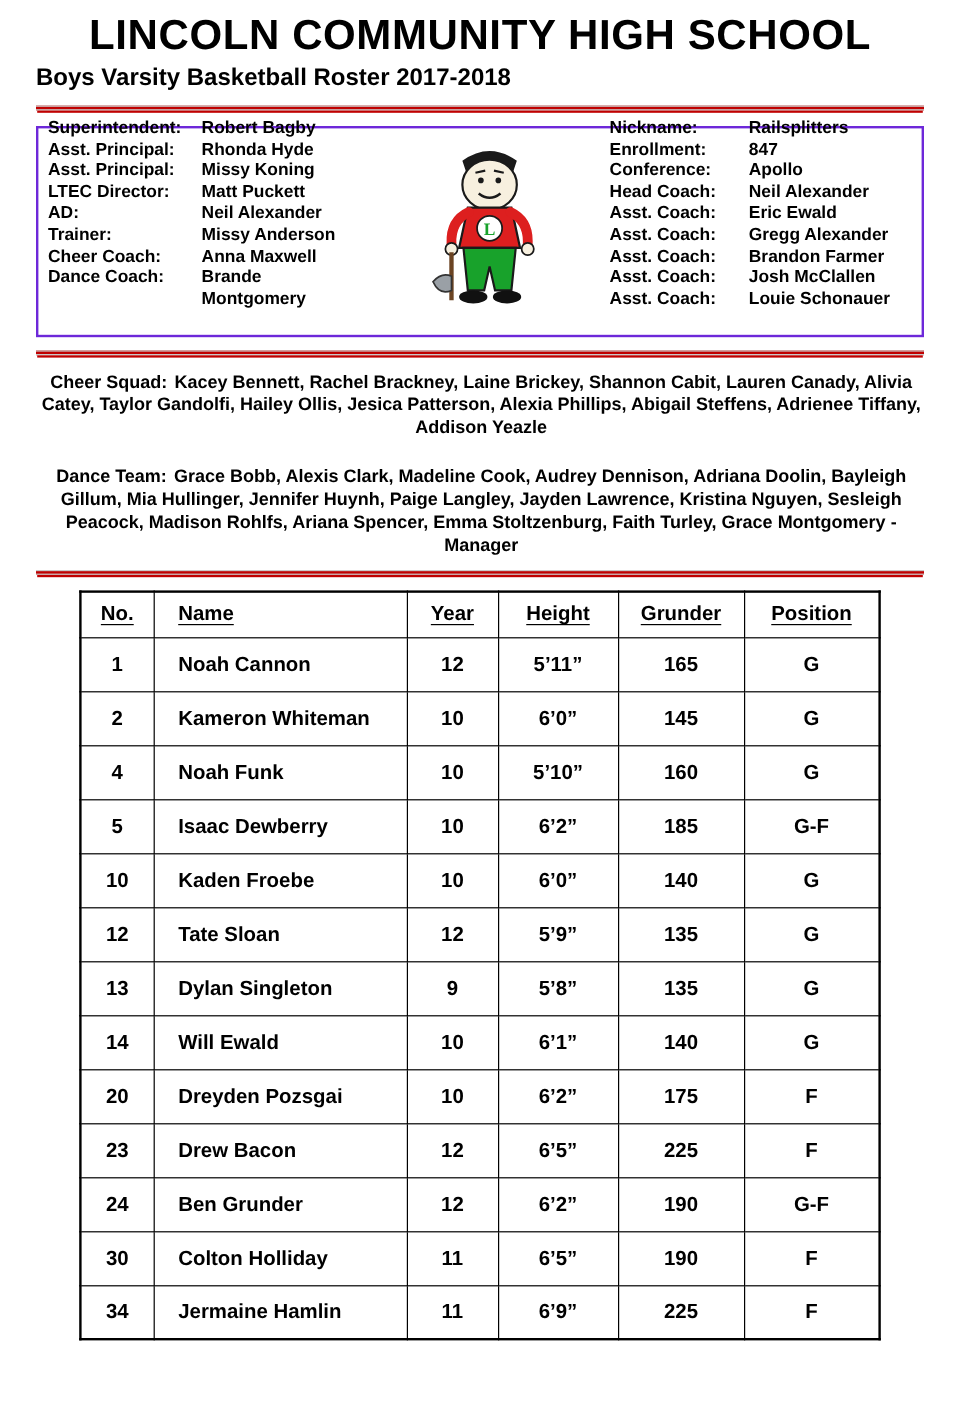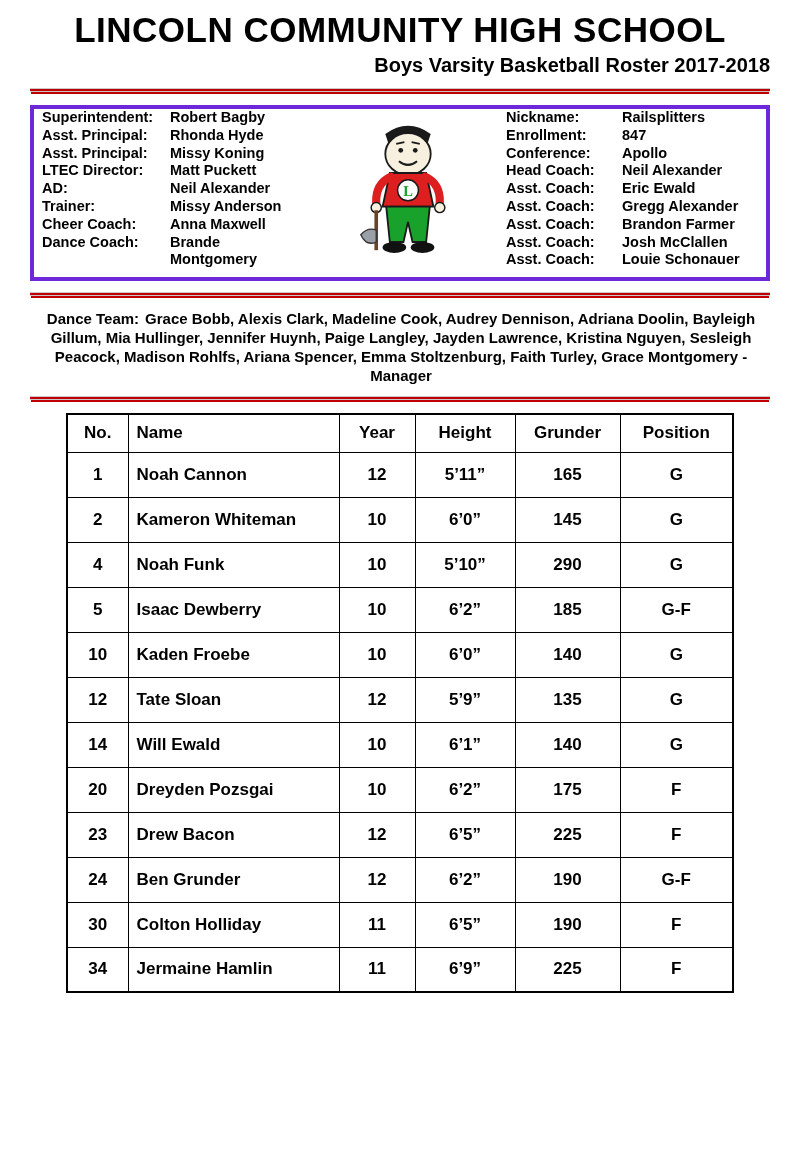--- a/index.html
+++ b/index.html
@@ -6,65 +6,65 @@
   html,body { background:#ffffff; }
   body {
     width:800px; height:1169px;
     font-family:"Liberation Sans", sans-serif;
     font-weight:bold; color:#000;
     overflow:hidden;
   }
   .page { padding:10px 30px 0 30px; }
 
   .title { font-size:35px; text-align:center; letter-spacing:0.5px; line-height:40px; }
-  .subtitle { font-size:20px; text-align:right; margin-top:3px; line-height:24px; }
+  .subtitle { font-size:20px; text-align:left; margin-top:3px; line-height:24px; }
 
   .rule {
     height:4px; background:#c00000;
     border-top:1px solid #c9c9c9; border-bottom:1px solid #c9c9c9;
     box-shadow:0 3px 0 -1px #c00000;
     margin:11px 0 13px 0;
   }
 
   .info-box {
-    border:4px solid #6d28d9;
-    display:flex; align-items:flex-start;
-    padding:0 8px; height:176px;
+    border:2px solid #6d28d9;
+    display:flex; align-items:flex-end;
+    padding:20px 8px; height:176px;
   }
   .info-col { font-size:14.5px; line-height:17.8px; }
   .info-col.left  { width:268px; }
   .info-col.right { width:252px; }
   .info-row { display:flex; }
   .info-col.left  .info-label { width:128px; flex:none; }
   .info-col.right .info-label { width:116px; flex:none; }
   .info-center { flex:1; display:flex; justify-content:center; align-items:center; height:100%; }
 
   .squad { text-align:center; font-size:15px; line-height:19px; width:742px; margin:0 auto; }
-  .squad + .squad { margin-top:6px; }
+  .squad + .squad { margin-top:22px; }
   .squad-label { margin-right:6px; }
 
   table.roster {
     width:666px; margin:5px auto 0 auto;
     border-collapse:collapse; table-layout:fixed;
     border:2px solid #000;
   }
   table.roster th, table.roster td {
     border:1.5px solid #000;
     font-size:17px;
   }
   table.roster th { height:38px; vertical-align:middle; }
   table.roster td { height:45px; vertical-align:middle; }
   .col-no { width:61px; }
   .col-name { width:211px; }
   .col-year { width:76px; }
   .col-height { width:100px; }
   .col-weight { width:105px; }
   .col-pos { width:113px; }
-  th span { text-underline-offset:3px; }
-  th.left, td.name { text-align:left; padding-left:8px; }
+  th span { text-decoration:underline; text-underline-offset:3px; }
+  th.left, td.name { text-align:left; padding-left:20px; }
   .c { text-align:center; }
 </style>
 </head>
 <body>
 
 <div class="page">
 
   <div class="title">LINCOLN COMMUNITY HIGH SCHOOL</div>
   <div class="subtitle">Boys Varsity Basketball Roster 2017-2018</div>
 
@@ -166,20 +166,23 @@
       <div class="info-row">
           <span class="info-label">Asst. Coach:</span>
           <span class="info-value">Louie Schonauer</span>
         </div>
     </div>
 
   </div>
 
   <div class="rule"></div>
 
+  <p class="squad">
+    <span class="squad-label">Cheer Squad:</span><span>Kacey Bennett, Rachel Brackney, Laine Brickey, Shannon Cabit, Lauren Canady, Alivia Catey, Taylor Gandolfi, Hailey Ollis, Jesica Patterson, Alexia Phillips, Abigail Steffens, Adrienee Tiffany, Addison Yeazle</span>
+  </p>
 
   <p class="squad">
     <span class="squad-label">Dance Team:</span><span>Grace Bobb, Alexis Clark, Madeline Cook, Audrey Dennison, Adriana Doolin, Bayleigh Gillum, Mia Hullinger, Jennifer Huynh, Paige Langley, Jayden Lawrence, Kristina Nguyen, Sesleigh Peacock, Madison Rohlfs, Ariana Spencer, Emma Stoltzenburg, Faith Turley, Grace Montgomery - Manager</span>
   </p>
 
   <div class="rule"></div>
 
   <table class="roster">
     <colgroup>
       <col class="col-no">
@@ -214,21 +217,21 @@
         <td class="c">10</td>
         <td class="c">6’0”</td>
         <td class="c">145</td>
         <td class="c">G</td>
       </tr>
       <tr>
         <td class="c">4</td>
         <td class="name">Noah Funk</td>
         <td class="c">10</td>
         <td class="c">5’10”</td>
-        <td class="c">290</td>
+        <td class="c">160</td>
         <td class="c">G</td>
       </tr>
       <tr>
         <td class="c">5</td>
         <td class="name">Isaac Dewberry</td>
         <td class="c">10</td>
         <td class="c">6’2”</td>
         <td class="c">185</td>
         <td class="c">G-F</td>
       </tr>
@@ -238,20 +241,28 @@
         <td class="c">10</td>
         <td class="c">6’0”</td>
         <td class="c">140</td>
         <td class="c">G</td>
       </tr>
       <tr>
         <td class="c">12</td>
         <td class="name">Tate Sloan</td>
         <td class="c">12</td>
         <td class="c">5’9”</td>
+        <td class="c">135</td>
+        <td class="c">G</td>
+      </tr>
+      <tr>
+        <td class="c">13</td>
+        <td class="name">Dylan Singleton</td>
+        <td class="c">9</td>
+        <td class="c">5’8”</td>
         <td class="c">135</td>
         <td class="c">G</td>
       </tr>
       <tr>
         <td class="c">14</td>
         <td class="name">Will Ewald</td>
         <td class="c">10</td>
         <td class="c">6’1”</td>
         <td class="c">140</td>
         <td class="c">G</td>

